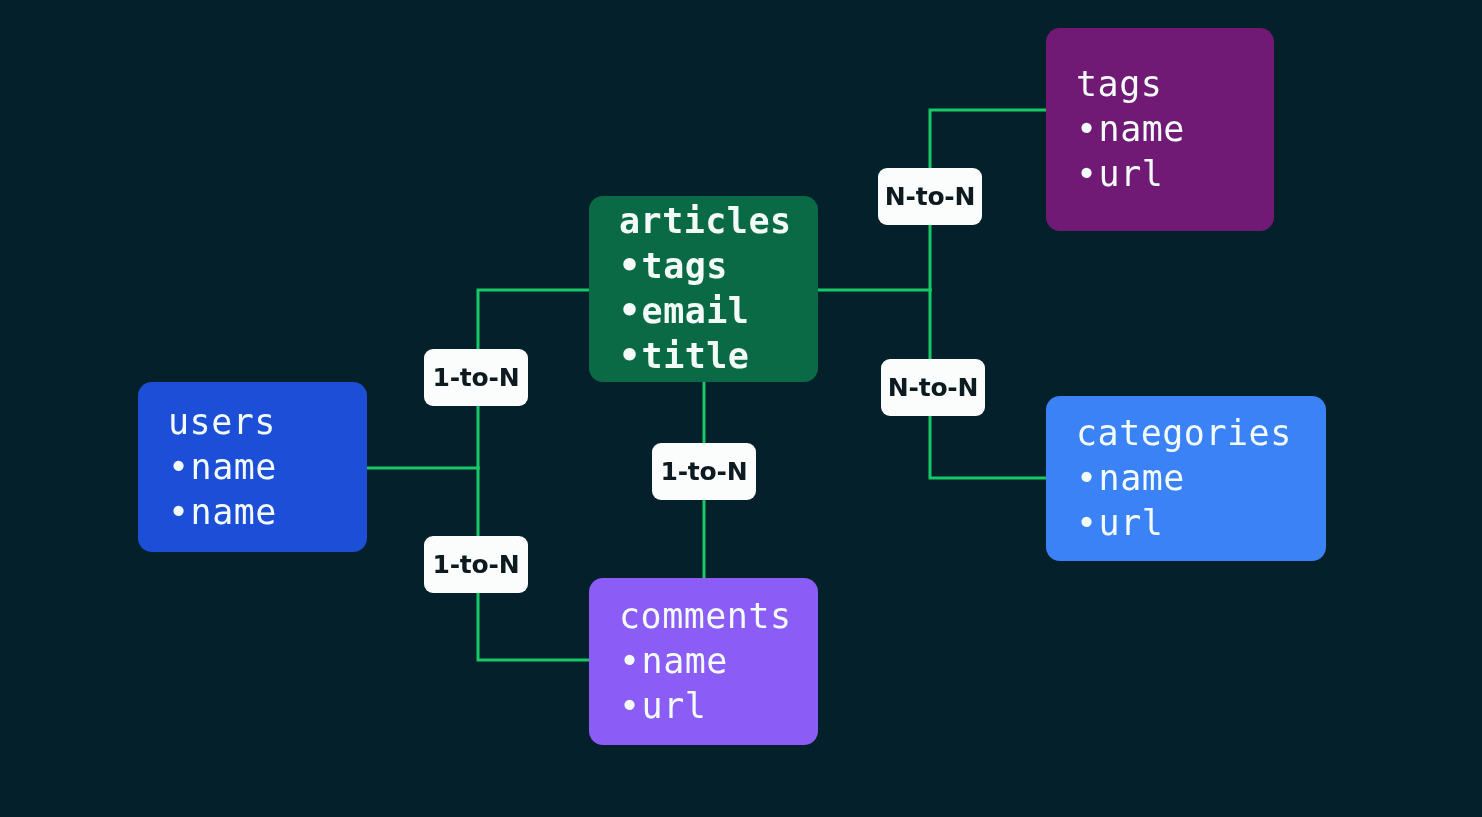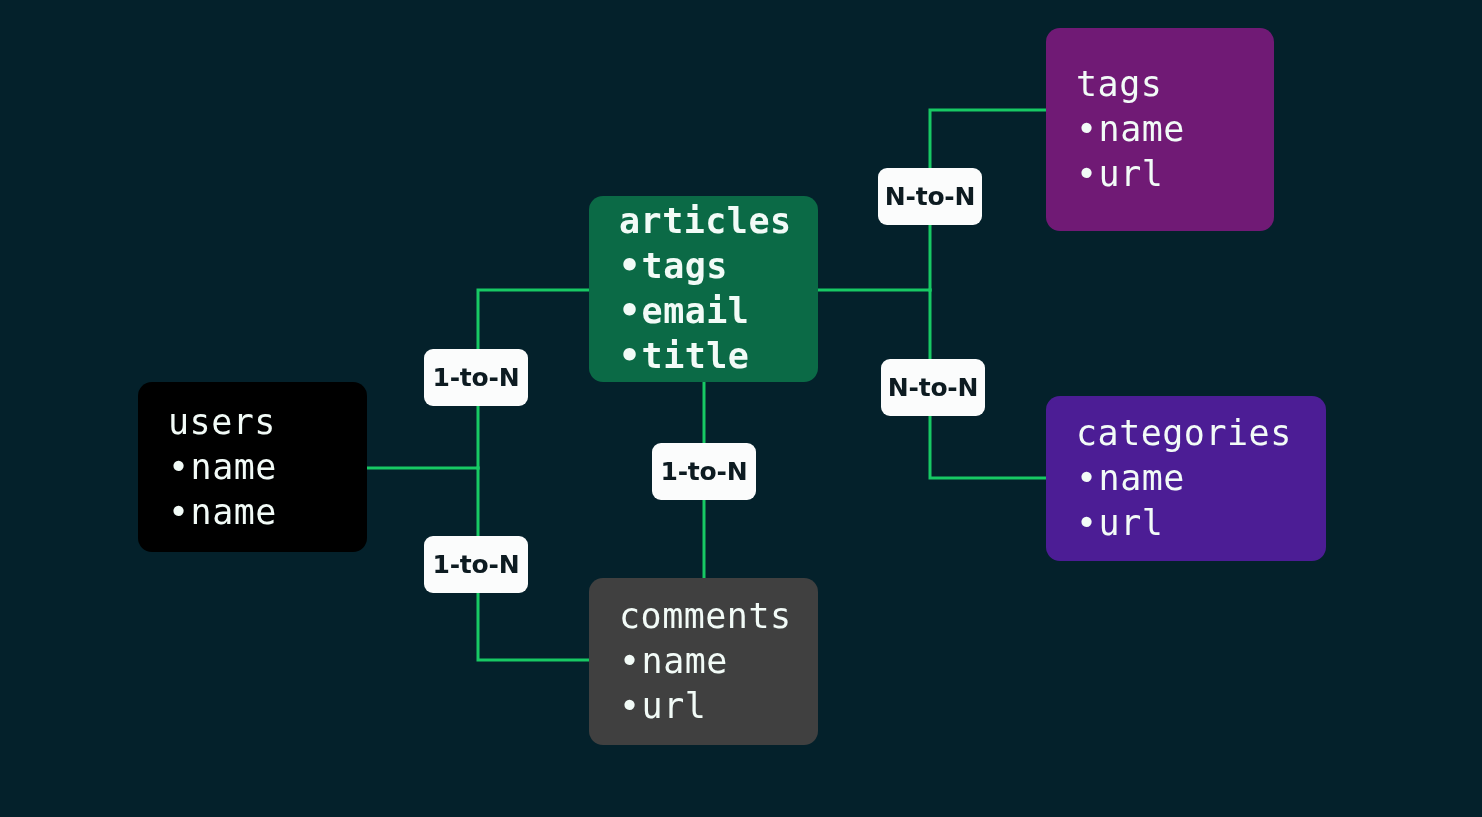--- a/index.html
+++ b/index.html
@@ -87,21 +87,21 @@
       <polyline points="367,468 478,468" fill="none" stroke="#17c964" stroke-width="3" stroke-linecap="square" stroke-linejoin="miter"></polyline>
       <polyline points="478,468 478,290 589,290" fill="none" stroke="#17c964" stroke-width="3" stroke-linecap="square" stroke-linejoin="miter"></polyline>
       <polyline points="478,468 478,660 589,660" fill="none" stroke="#17c964" stroke-width="3" stroke-linecap="square" stroke-linejoin="miter"></polyline>
       <polyline points="704,382 704,578" fill="none" stroke="#17c964" stroke-width="3" stroke-linecap="square" stroke-linejoin="miter"></polyline>
       <polyline points="818,290 930,290" fill="none" stroke="#17c964" stroke-width="3" stroke-linecap="square" stroke-linejoin="miter"></polyline>
       <polyline points="930,290 930,110 1046,110" fill="none" stroke="#17c964" stroke-width="3" stroke-linecap="square" stroke-linejoin="miter"></polyline>
       <polyline points="930,290 930,478 1046,478" fill="none" stroke="#17c964" stroke-width="3" stroke-linecap="square" stroke-linejoin="miter"></polyline>
     </svg>
 
   <div id="entity-layer">
-      <div class="entity" style="left: 138px; top: 382px; width: 229px; height: 170px; background: #000000; color: rgb(242, 251, 247);">
+      <div class="entity" style="left: 138px; top: 382px; width: 229px; height: 170px; background: #1d4ed8; color: rgb(242, 251, 247);">
         <div class="entity-title">users</div>
         <ul class="entity-fields">
           <li>
             <span class="bullet">•</span>
             <span>name</span>
           </li>
           <li>
             <span class="bullet">•</span>
             <span>name</span>
           </li>
@@ -117,21 +117,21 @@
           <li>
             <span class="bullet">•</span>
             <span>email</span>
           </li>
           <li>
             <span class="bullet">•</span>
             <span>title</span>
           </li>
         </ul>
       </div>
-      <div class="entity" style="left: 589px; top: 578px; width: 229px; height: 167px; background: #404040; color: rgb(242, 251, 247);">
+      <div class="entity" style="left: 589px; top: 578px; width: 229px; height: 167px; background: #8b5cf6; color: rgb(242, 251, 247);">
         <div class="entity-title">comments</div>
         <ul class="entity-fields">
           <li>
             <span class="bullet">•</span>
             <span>name</span>
           </li>
           <li>
             <span class="bullet">•</span>
             <span>url</span>
           </li>
@@ -143,21 +143,21 @@
           <li>
             <span class="bullet">•</span>
             <span>name</span>
           </li>
           <li>
             <span class="bullet">•</span>
             <span>url</span>
           </li>
         </ul>
       </div>
-      <div class="entity" style="left: 1046px; top: 396px; width: 280px; height: 165px; background: #4c1d95; color: rgb(242, 251, 247);">
+      <div class="entity" style="left: 1046px; top: 396px; width: 280px; height: 165px; background: #3b82f6; color: rgb(242, 251, 247);">
         <div class="entity-title">categories</div>
         <ul class="entity-fields">
           <li>
             <span class="bullet">•</span>
             <span>name</span>
           </li>
           <li>
             <span class="bullet">•</span>
             <span>url</span>
           </li>

